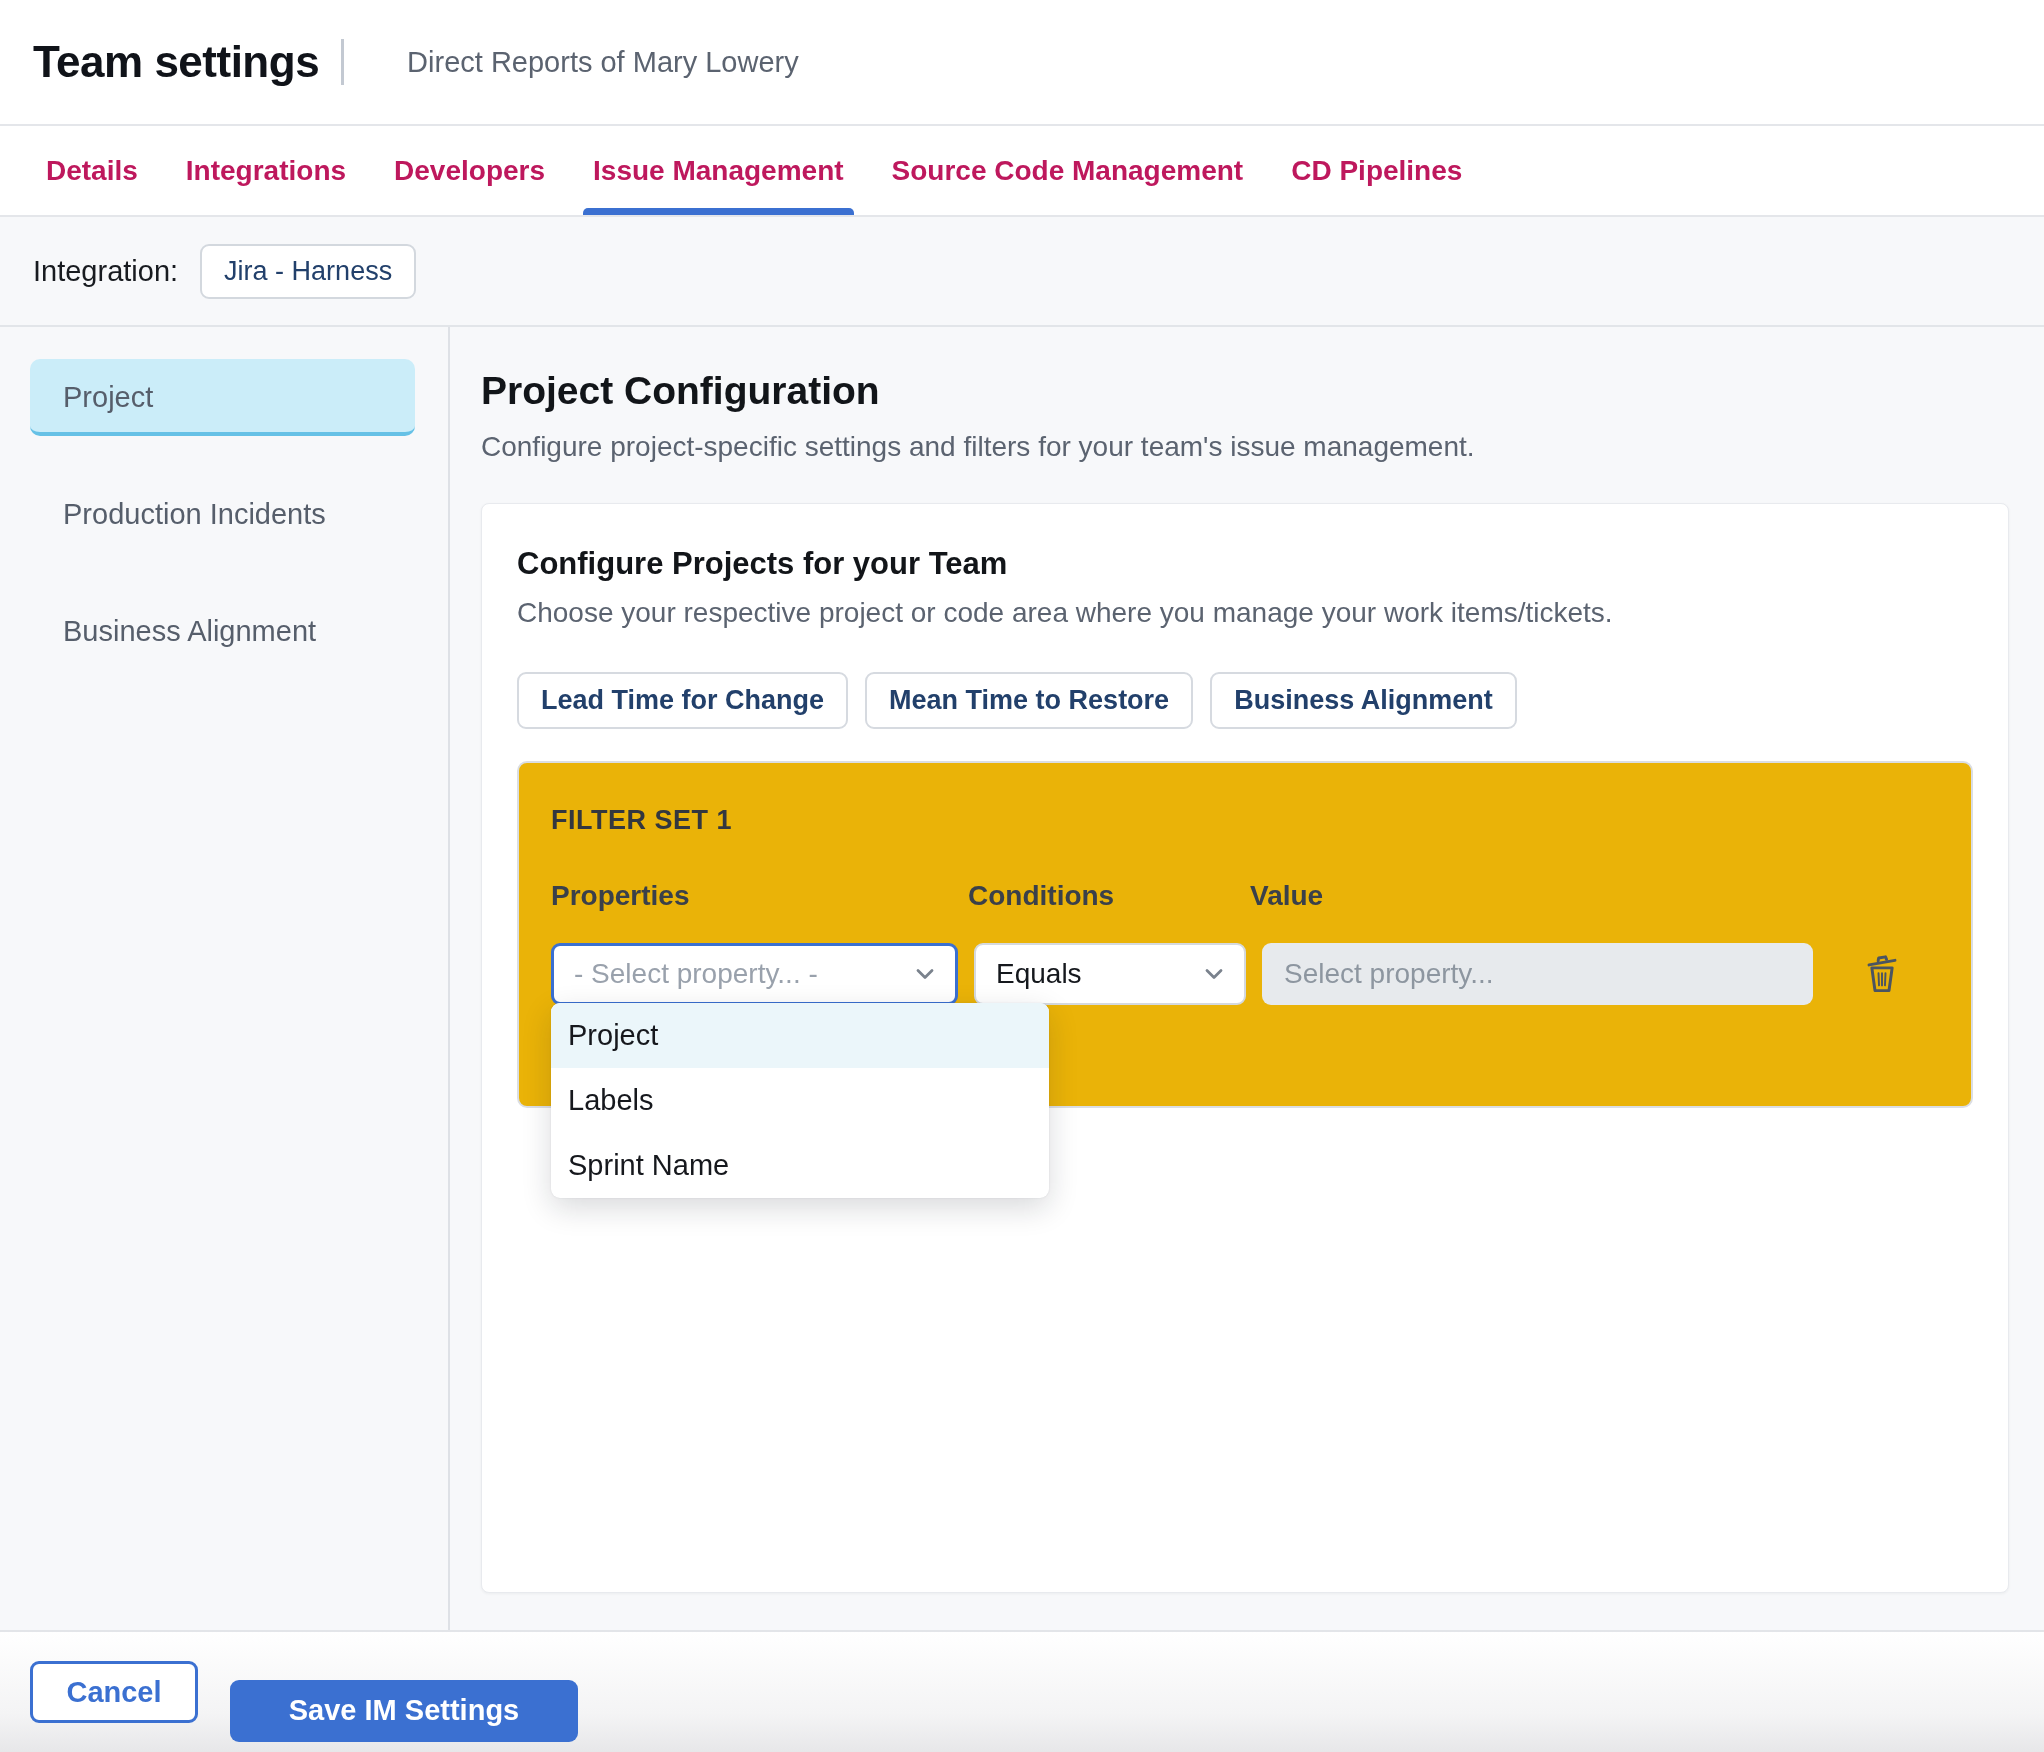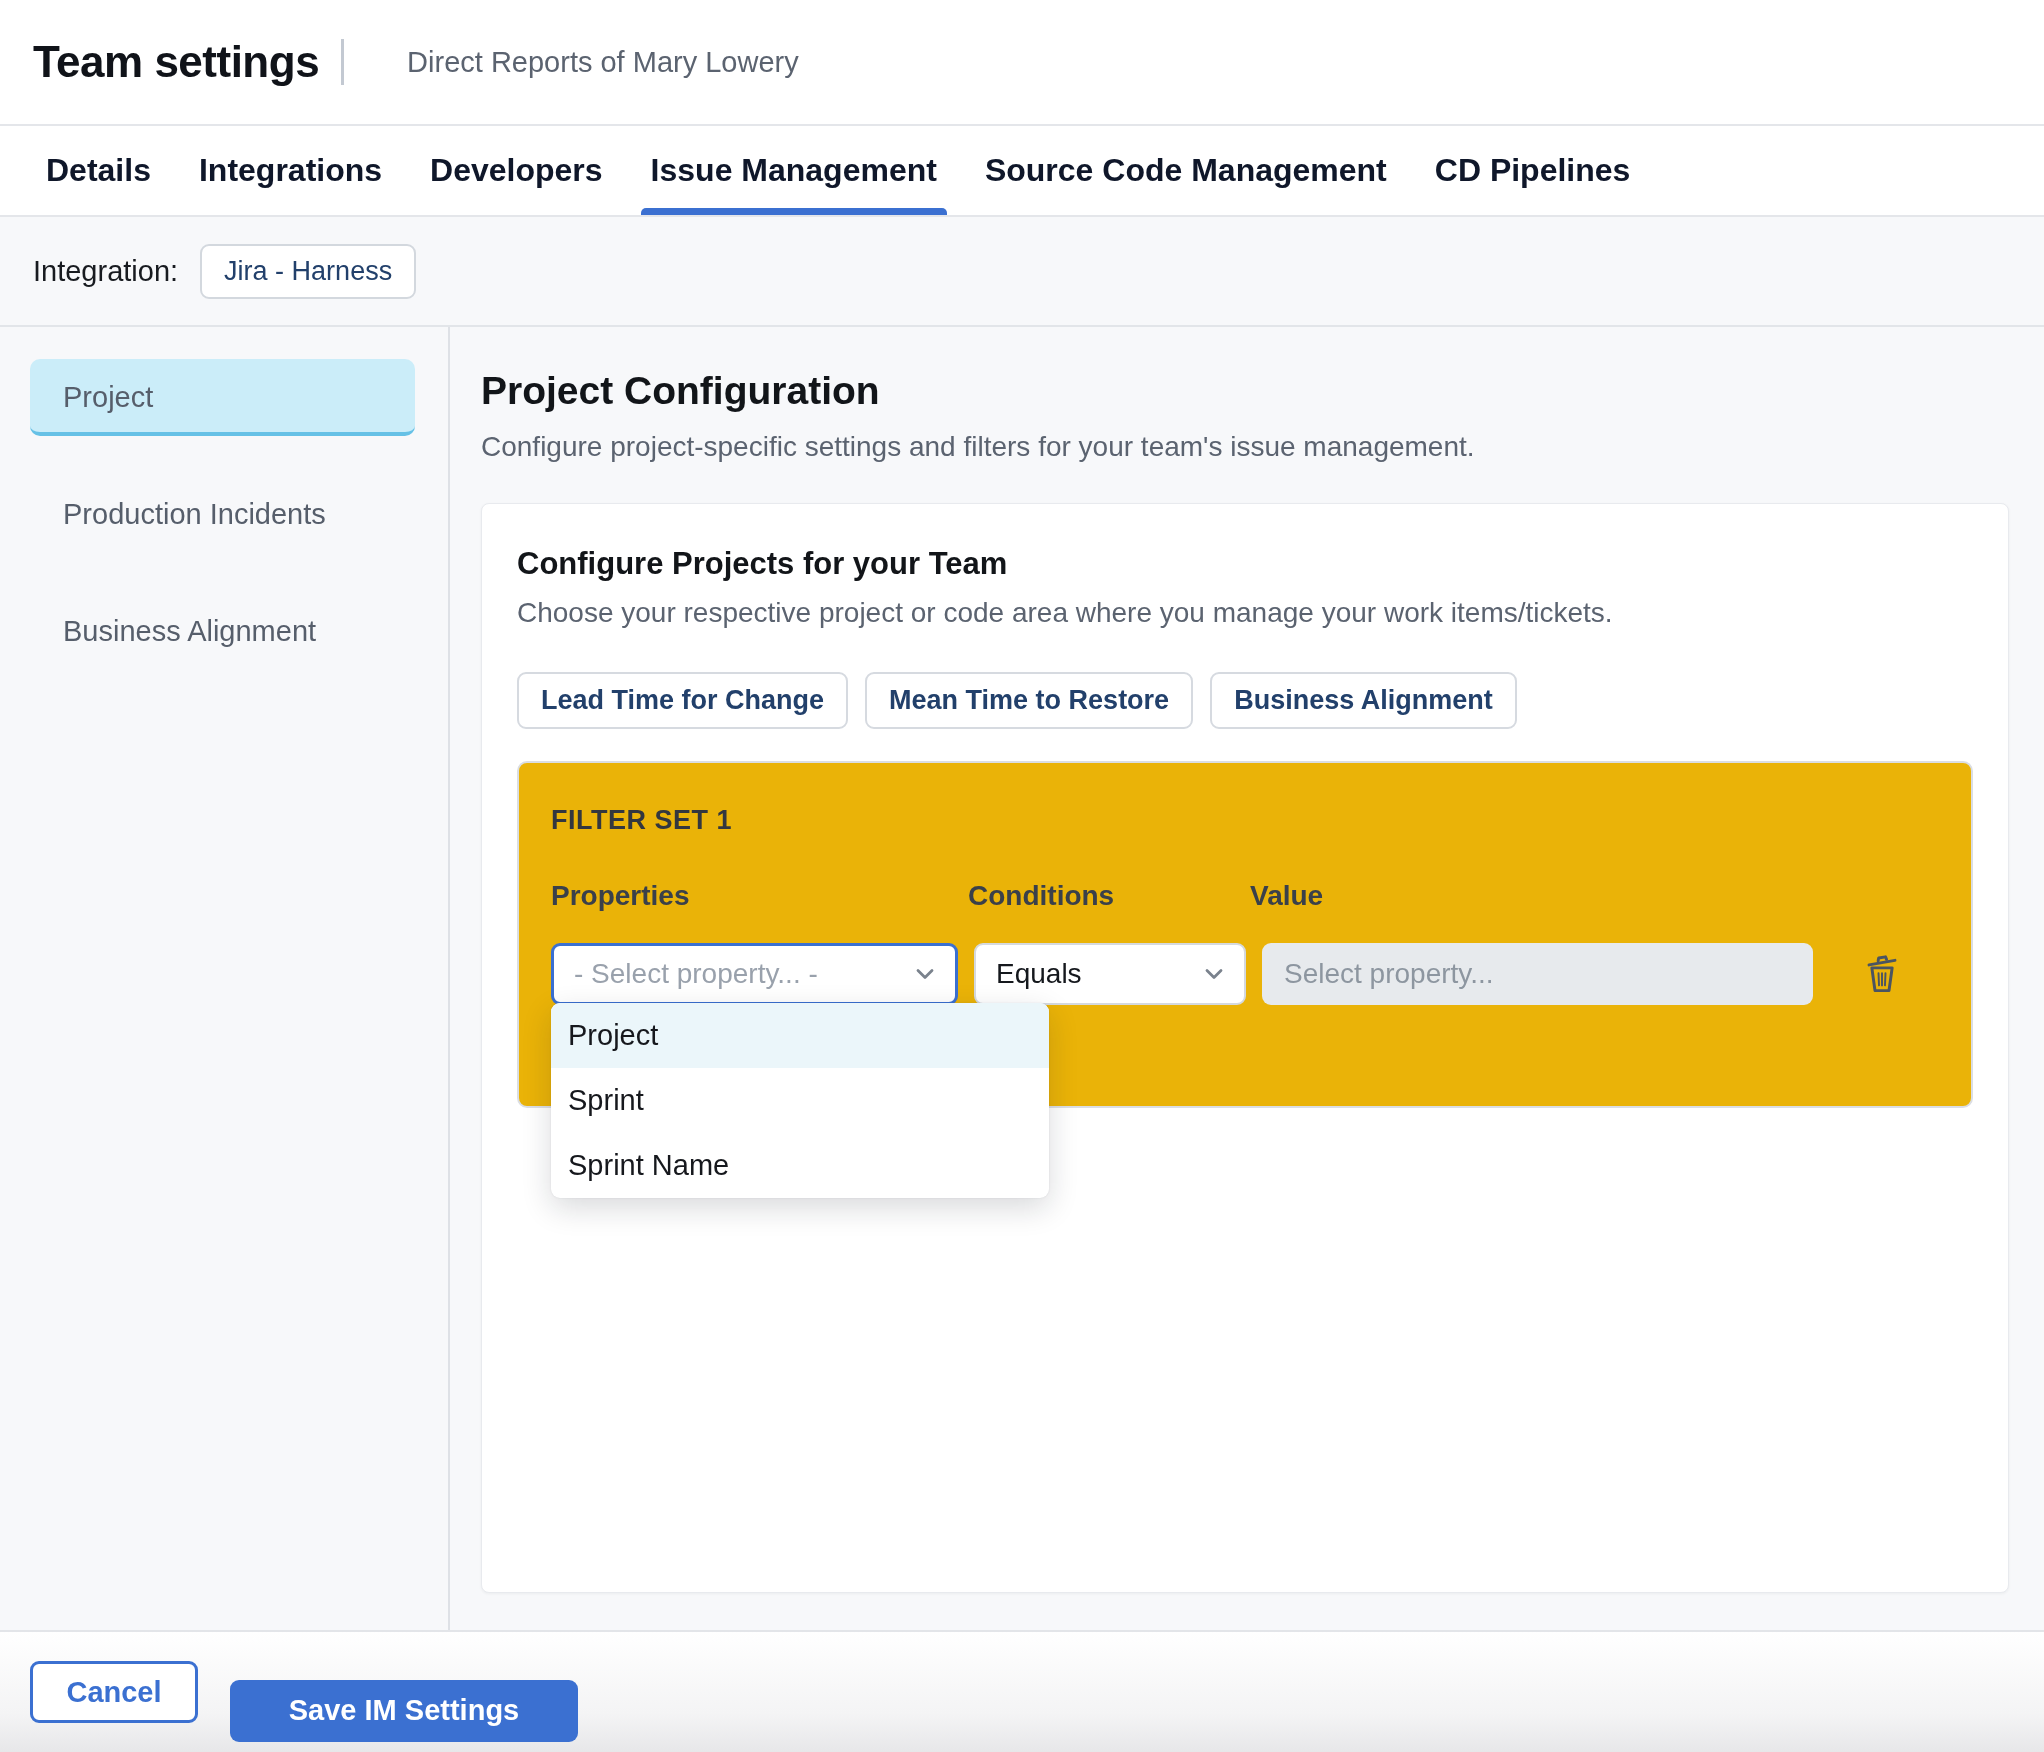--- a/index.html
+++ b/index.html
@@ -20,21 +20,21 @@
   .title-sep { width:0; height:46px; border-left:3px solid #C3C9D2; margin:0 24px 0 22px; }
   .header .subtitle { font-size:29px; color:#5B6370; font-weight:400;margin-left:39px; }
 
   
   .tabs {
     height:91px; background:#FFFFFF; border-bottom:2px solid #E4E6EA;
     display:flex; padding-left:46px; gap:48px; align-items:stretch;
   }
   .tab {
     display:flex; align-items:center; position:relative;
-    font-size:32px; font-weight:700; color:#0f172a; cursor:pointer;
+    font-size:28px; font-weight:700; color:#be185d; cursor:pointer;
   }
   .tab.active::after {
     content:""; position:absolute; left:-10px; right:-10px; bottom:0;
     height:7px; background:#3B70D1; border-radius:5px 5px 0 0;
   }
 
   
   .integration-row {
     height:110px; display:flex; align-items:center; padding-left:33px;
     border-bottom:2px solid #E2E5E9; background:#F7F8FA;
@@ -206,21 +206,21 @@
               <line x1="12" y1="12.5" x2="12" y2="19.5" stroke-width="1.1"></line>
               <line x1="14" y1="12.5" x2="13.7" y2="19.5" stroke-width="1.1"></line>
               <line x1="4.6" y1="7.8" x2="19.4" y2="5.2"></line>
               <path d="M9.8 5.4 L10.1 3.9 L14 3.2 L14.6 4.6"></path>
             </svg>
           </button>
         </div>
 
         <div class="dropdown">
           <div class="dd-item highlighted">Project</div>
-          <div class="dd-item">Sprint</div>
+          <div class="dd-item">Labels</div>
           <div class="dd-item">Sprint Name</div>
         </div>
       </div>
     </section>
   </main>
 </div>
 
 <div class="footer">
   <button class="btn btn-cancel">Cancel</button>
   <button class="btn btn-save">Save IM Settings</button>

